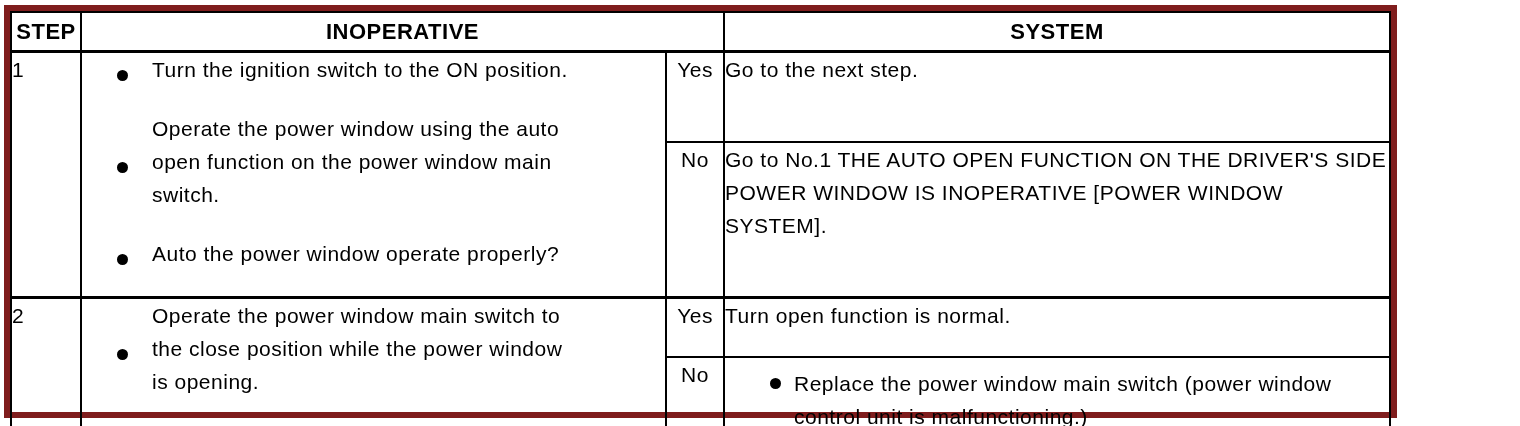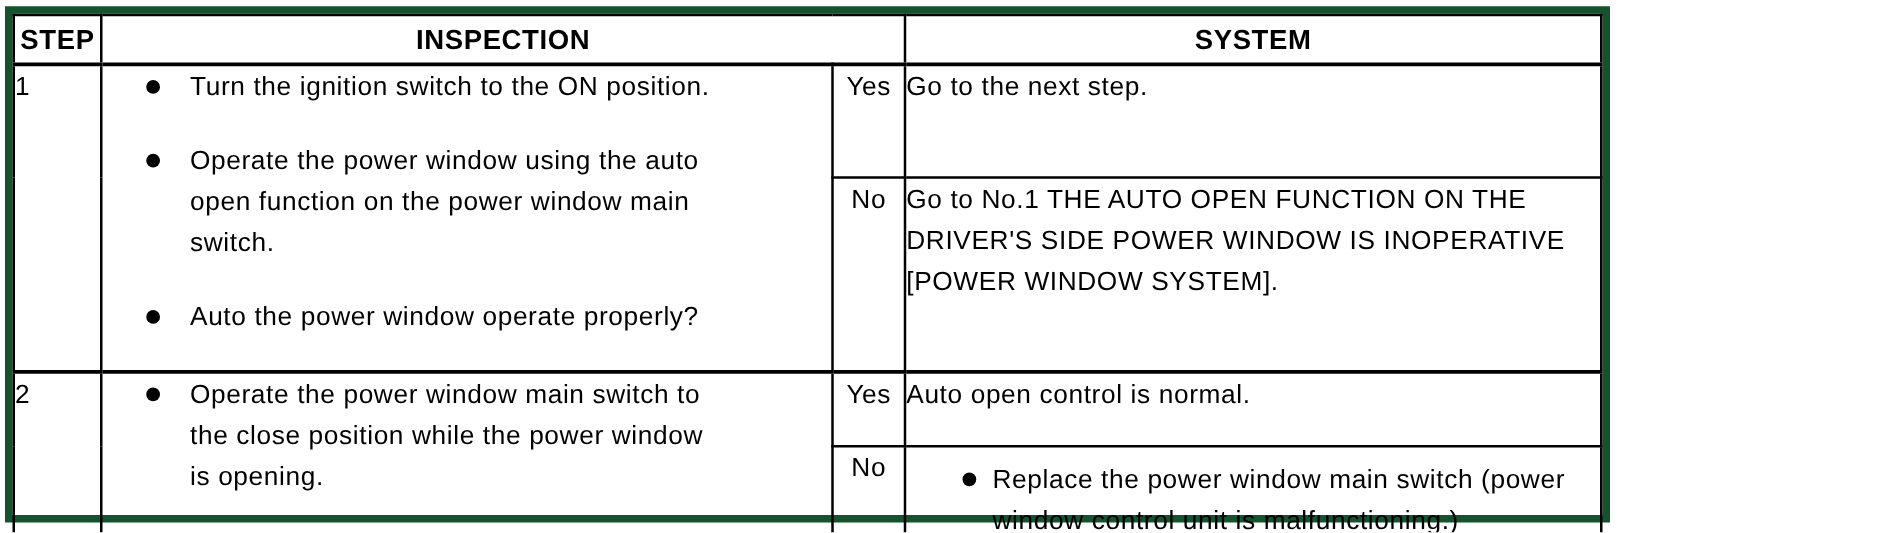--- a/index.html
+++ b/index.html
@@ -6,23 +6,23 @@
   .page{
     position:relative;
     width:1520px;height:426px;
     background:#fff;
     font-family:"Liberation Sans", sans-serif;
     color:#000;
     overflow:hidden;
   }
   .frame{
     position:absolute;left:4px;top:5px;
-    width:1284px;height:413px;
+    width:1393px;height:413px;
     box-sizing:border-box;
-    border:6px solid #14532d;
+    border:6px solid #7f1d1d;
   }
   table.tbl{
     width:100%;height:100%;
     border-collapse:collapse;
     table-layout:fixed;
   }
   .tbl col.c-step{width:70px;}
   .tbl col.c-insp{width:585px;}
   .tbl col.c-yn{width:58px;}
   .tbl th,.tbl td{
@@ -42,21 +42,21 @@
     border-bottom:3px solid #000;
     height:37px;
   }
   tr.step-boundary td{border-top:3px solid #000;}
   .step-cell{padding:4px 4px 0 7px;}
   .insp-cell{padding:8px 0 0 0;}
   .yn-cell{padding:5px 2px 0 4px;text-align:center;}
   .action-cell{padding:6px 8px 0 11px;}
   .bullet-item{
     display:flex;
-    align-items:flex-start;
+    align-items:center;
     margin:0 0 26px 35px;
   }
   .bullet-item .dot{
     flex:0 0 auto;
     width:11px;height:11px;
     border-radius:50%;
     background:#000;
     margin:11px 0 0 0;
   }
   .bullet-item .btext{
@@ -92,21 +92,21 @@
     <table class="tbl">
       <colgroup>
         <col class="c-step">
           <col class="c-insp">
           <col class="c-yn">
           <col>
       </colgroup>
       <tbody>
           <tr class="header-row">
         <th>STEP</th>
-        <th colspan="2">INSPECTION</th>
+        <th colspan="2">INOPERATIVE</th>
         <th>SYSTEM</th>
       </tr>
 
       <tr class="r1a">
         <td rowspan="2" class="step-cell">1</td>
         <td rowspan="2" class="insp-cell">
           <div class="bullet-item">
             <span class="dot"></span>
             <span class="btext">Turn the ignition switch to the ON position.</span>
           </div>
@@ -138,21 +138,21 @@
             <span class="dot"></span>
             <span class="btext">Operate the power window main switch to the close position while the power window is opening.</span>
           </div>
           <div class="bullet-item">
 
             <span class="btext">Does the power window operation stop?</span>
           </div>
         </td>
         <td class="yn-cell">Yes</td>
         <td class="action-cell">
-          <div class="action-text">Auto open control is normal.</div>
+          <div class="action-text">Turn open function is normal.</div>
         </td>
       </tr>
       <tr>
         <td class="yn-cell">No</td>
         <td class="action-cell" style="padding-left:0;">
           <div class="action-bullet-item">
             <span class="dot2"></span>
             <span class="btext">Replace the power window main switch (power window control unit is malfunctioning.)</span>
           </div>
         </td>

